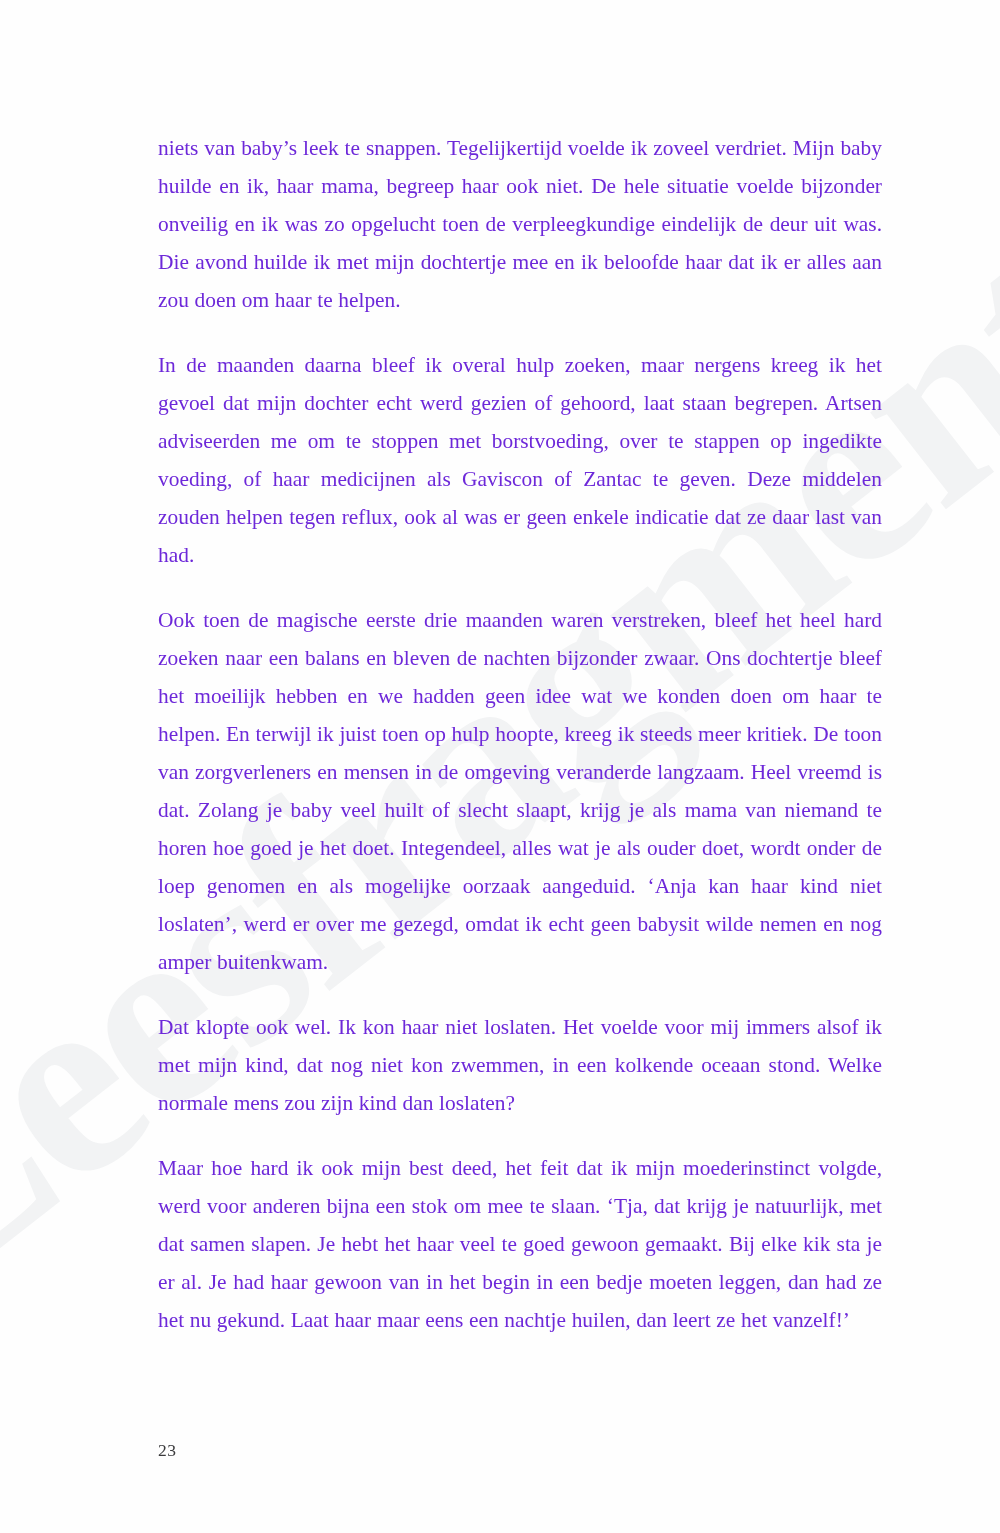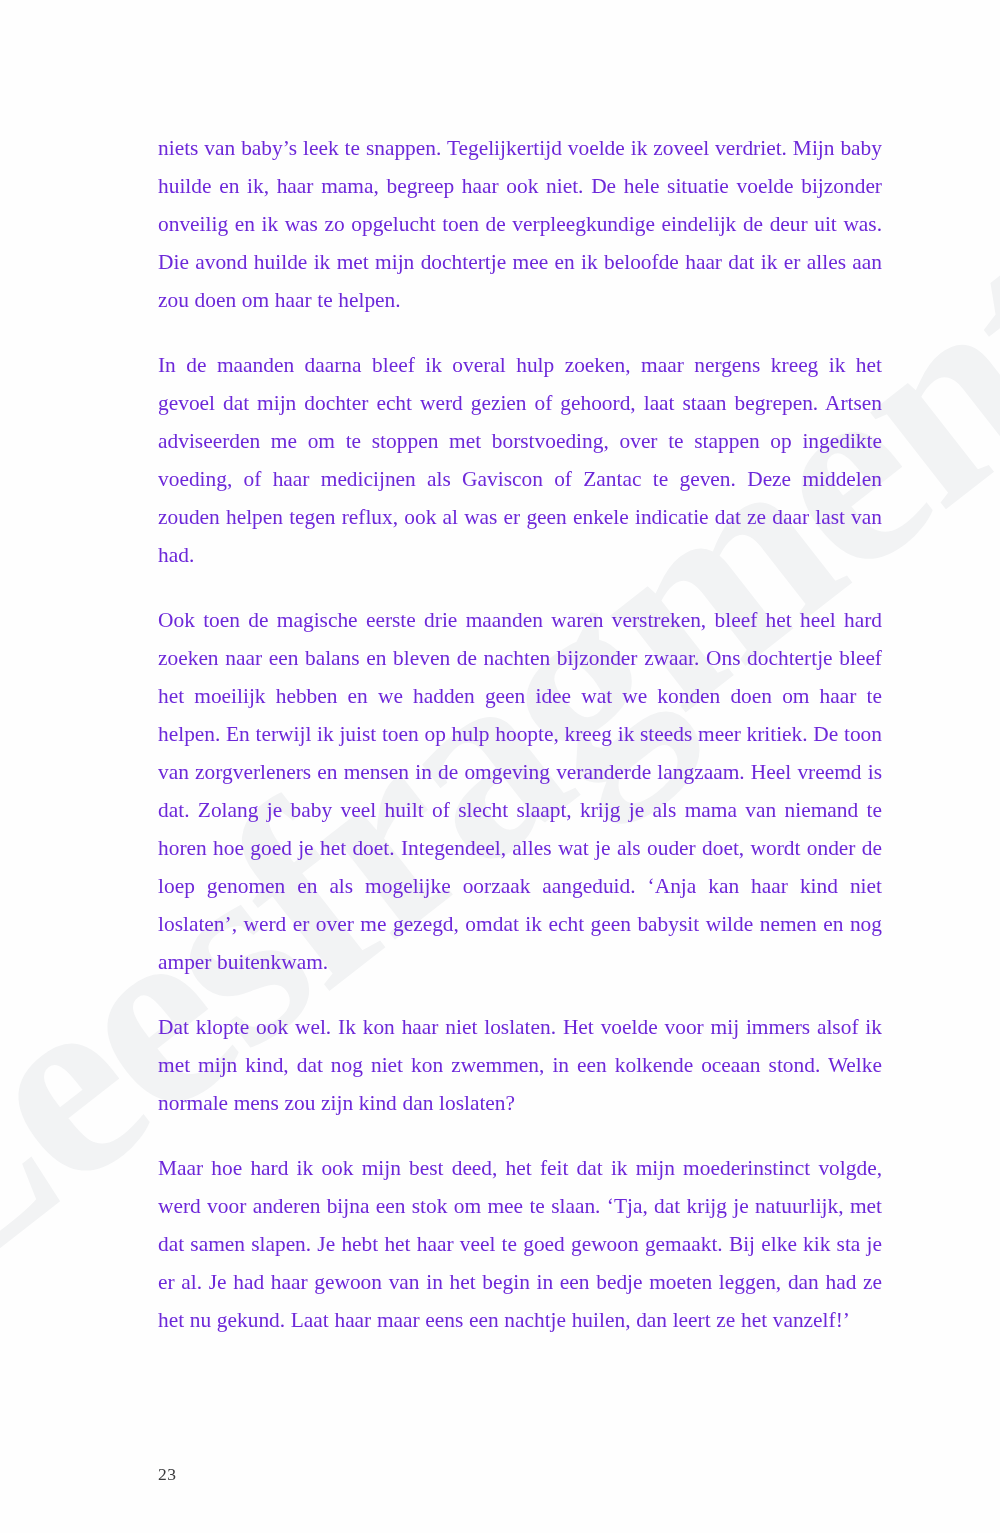--- a/index.html
+++ b/index.html
@@ -70,21 +70,20 @@
   
   .folio {
     position: absolute;
     left: 158px;
     top: 1442px;
     font-size: 17.5px;
     line-height: 1;
     color: #3a3a3c;
     letter-spacing: 0.4px;
     z-index: 2;
-    margin-top: 24px;
   }
 </style>
 </head>
 <body>
 
 <div class="page">
 
   <div class="watermark-layer">
     <div class="watermark-text">Leesfragment</div>
   </div>

